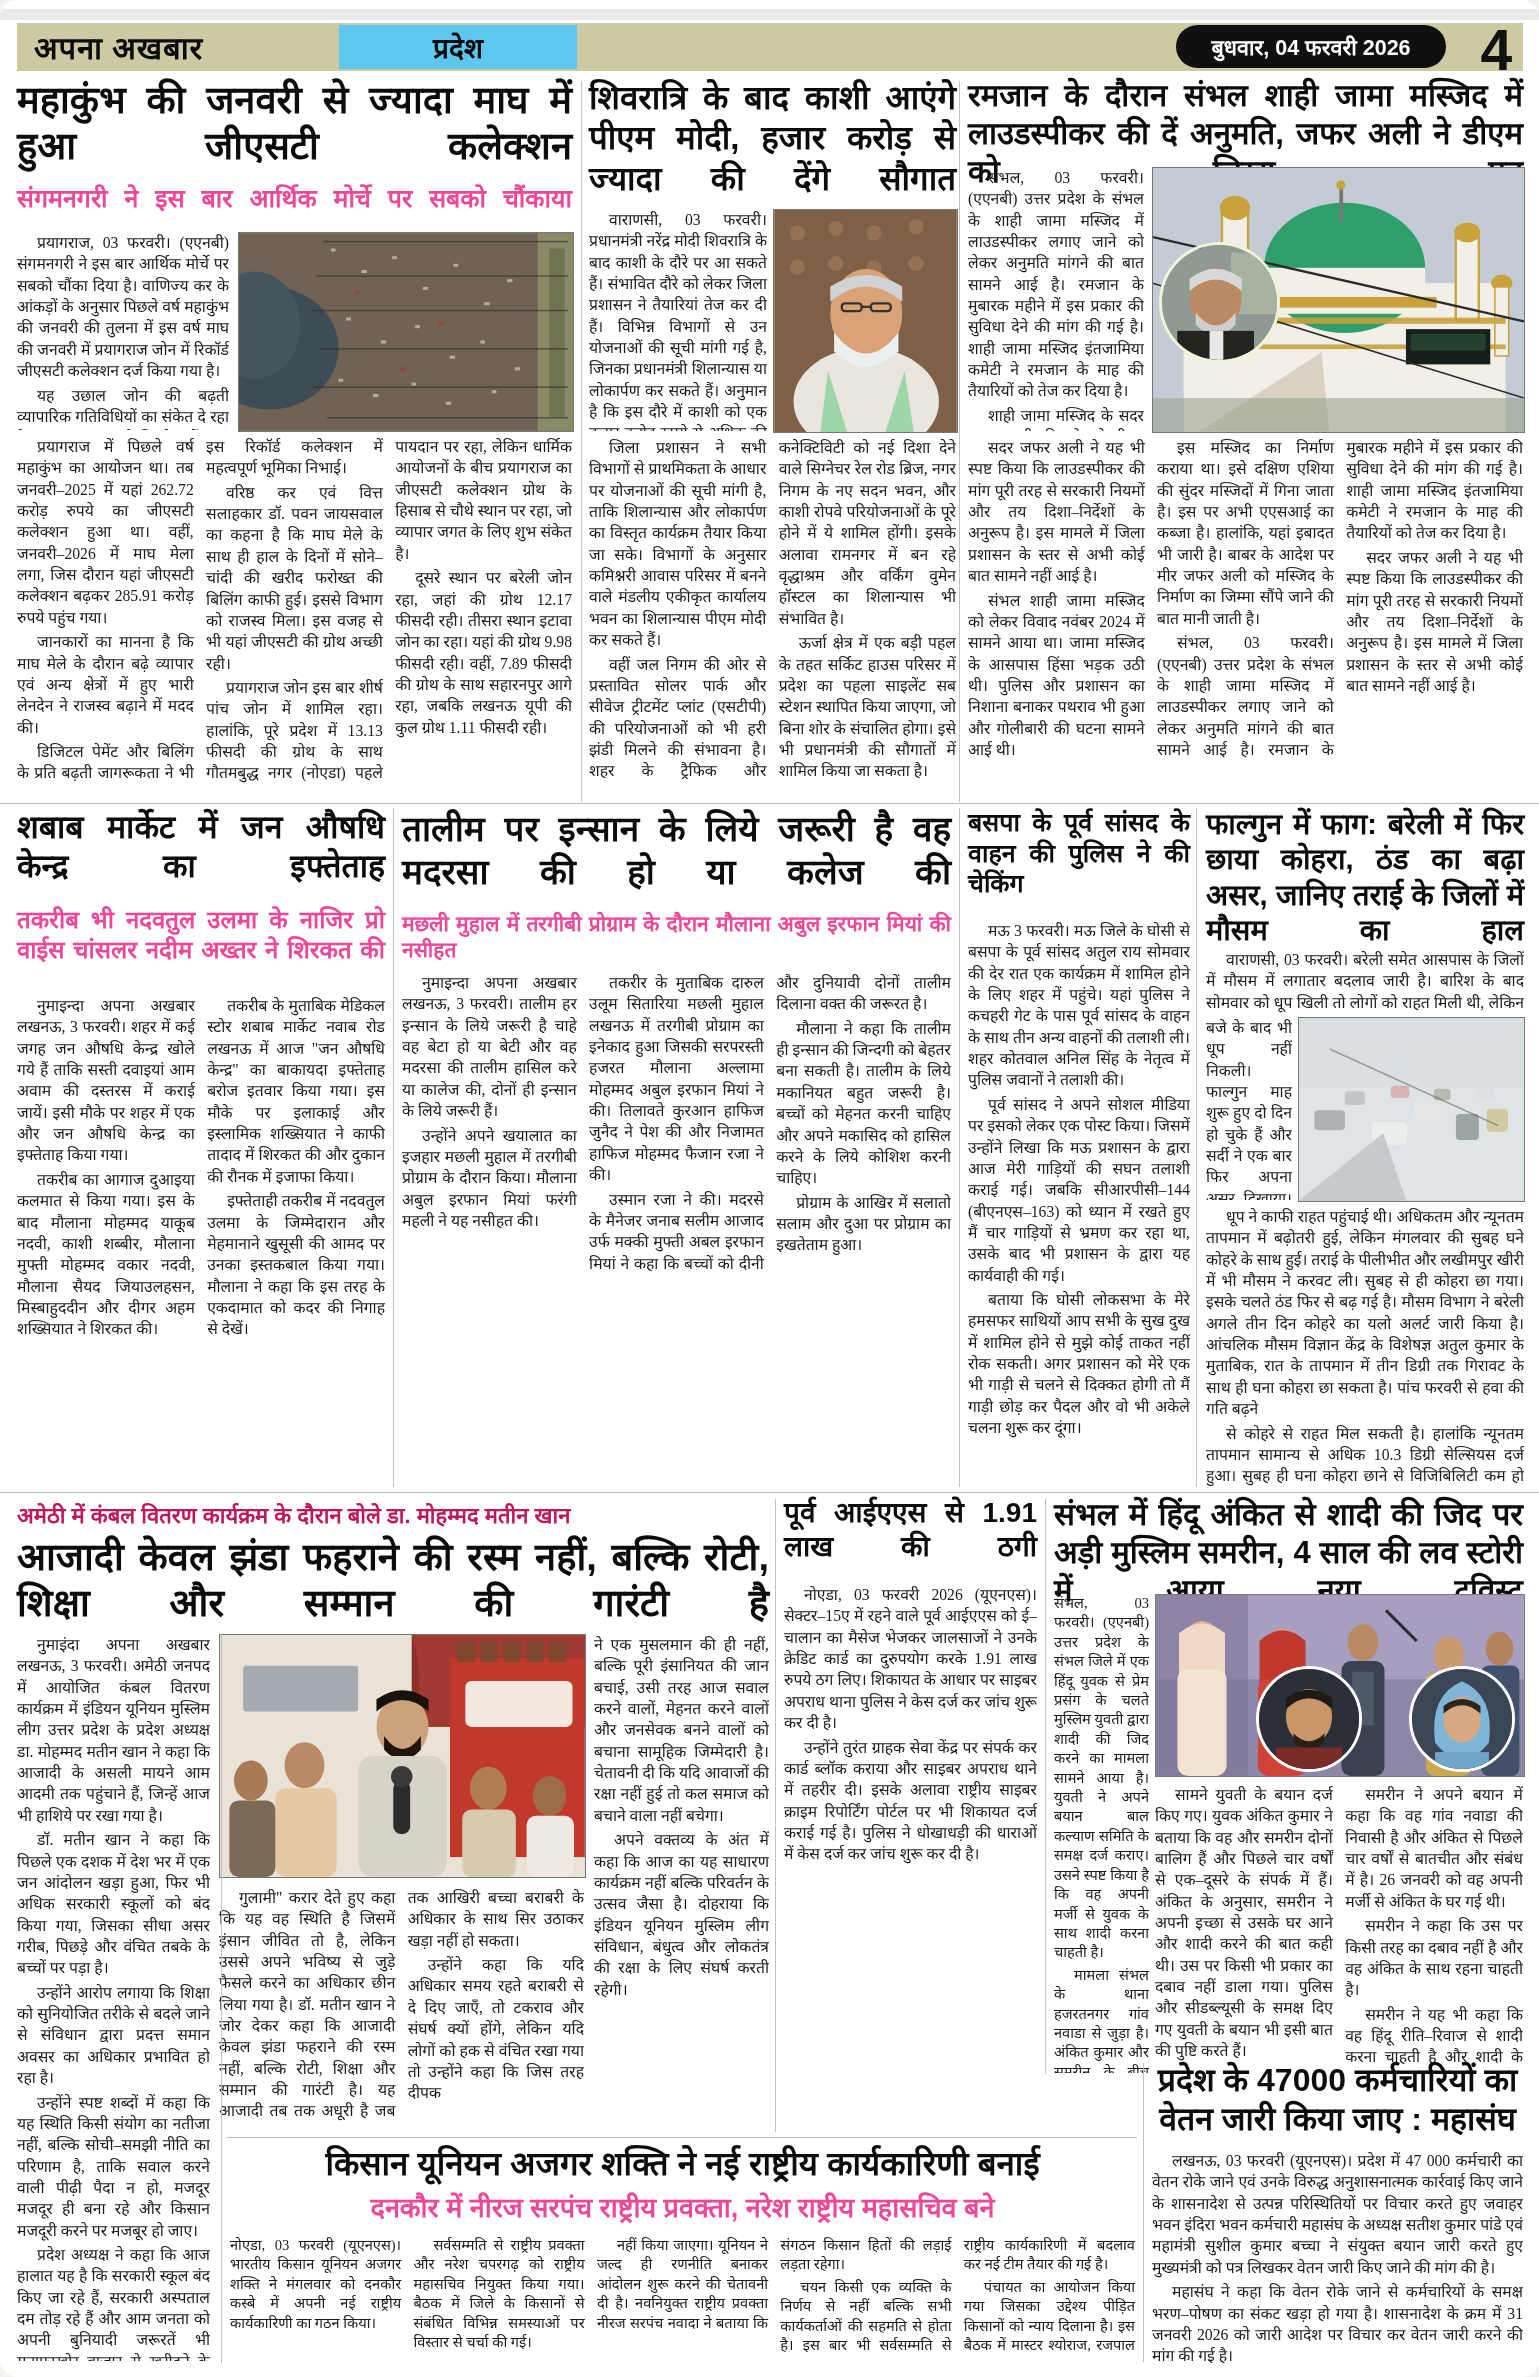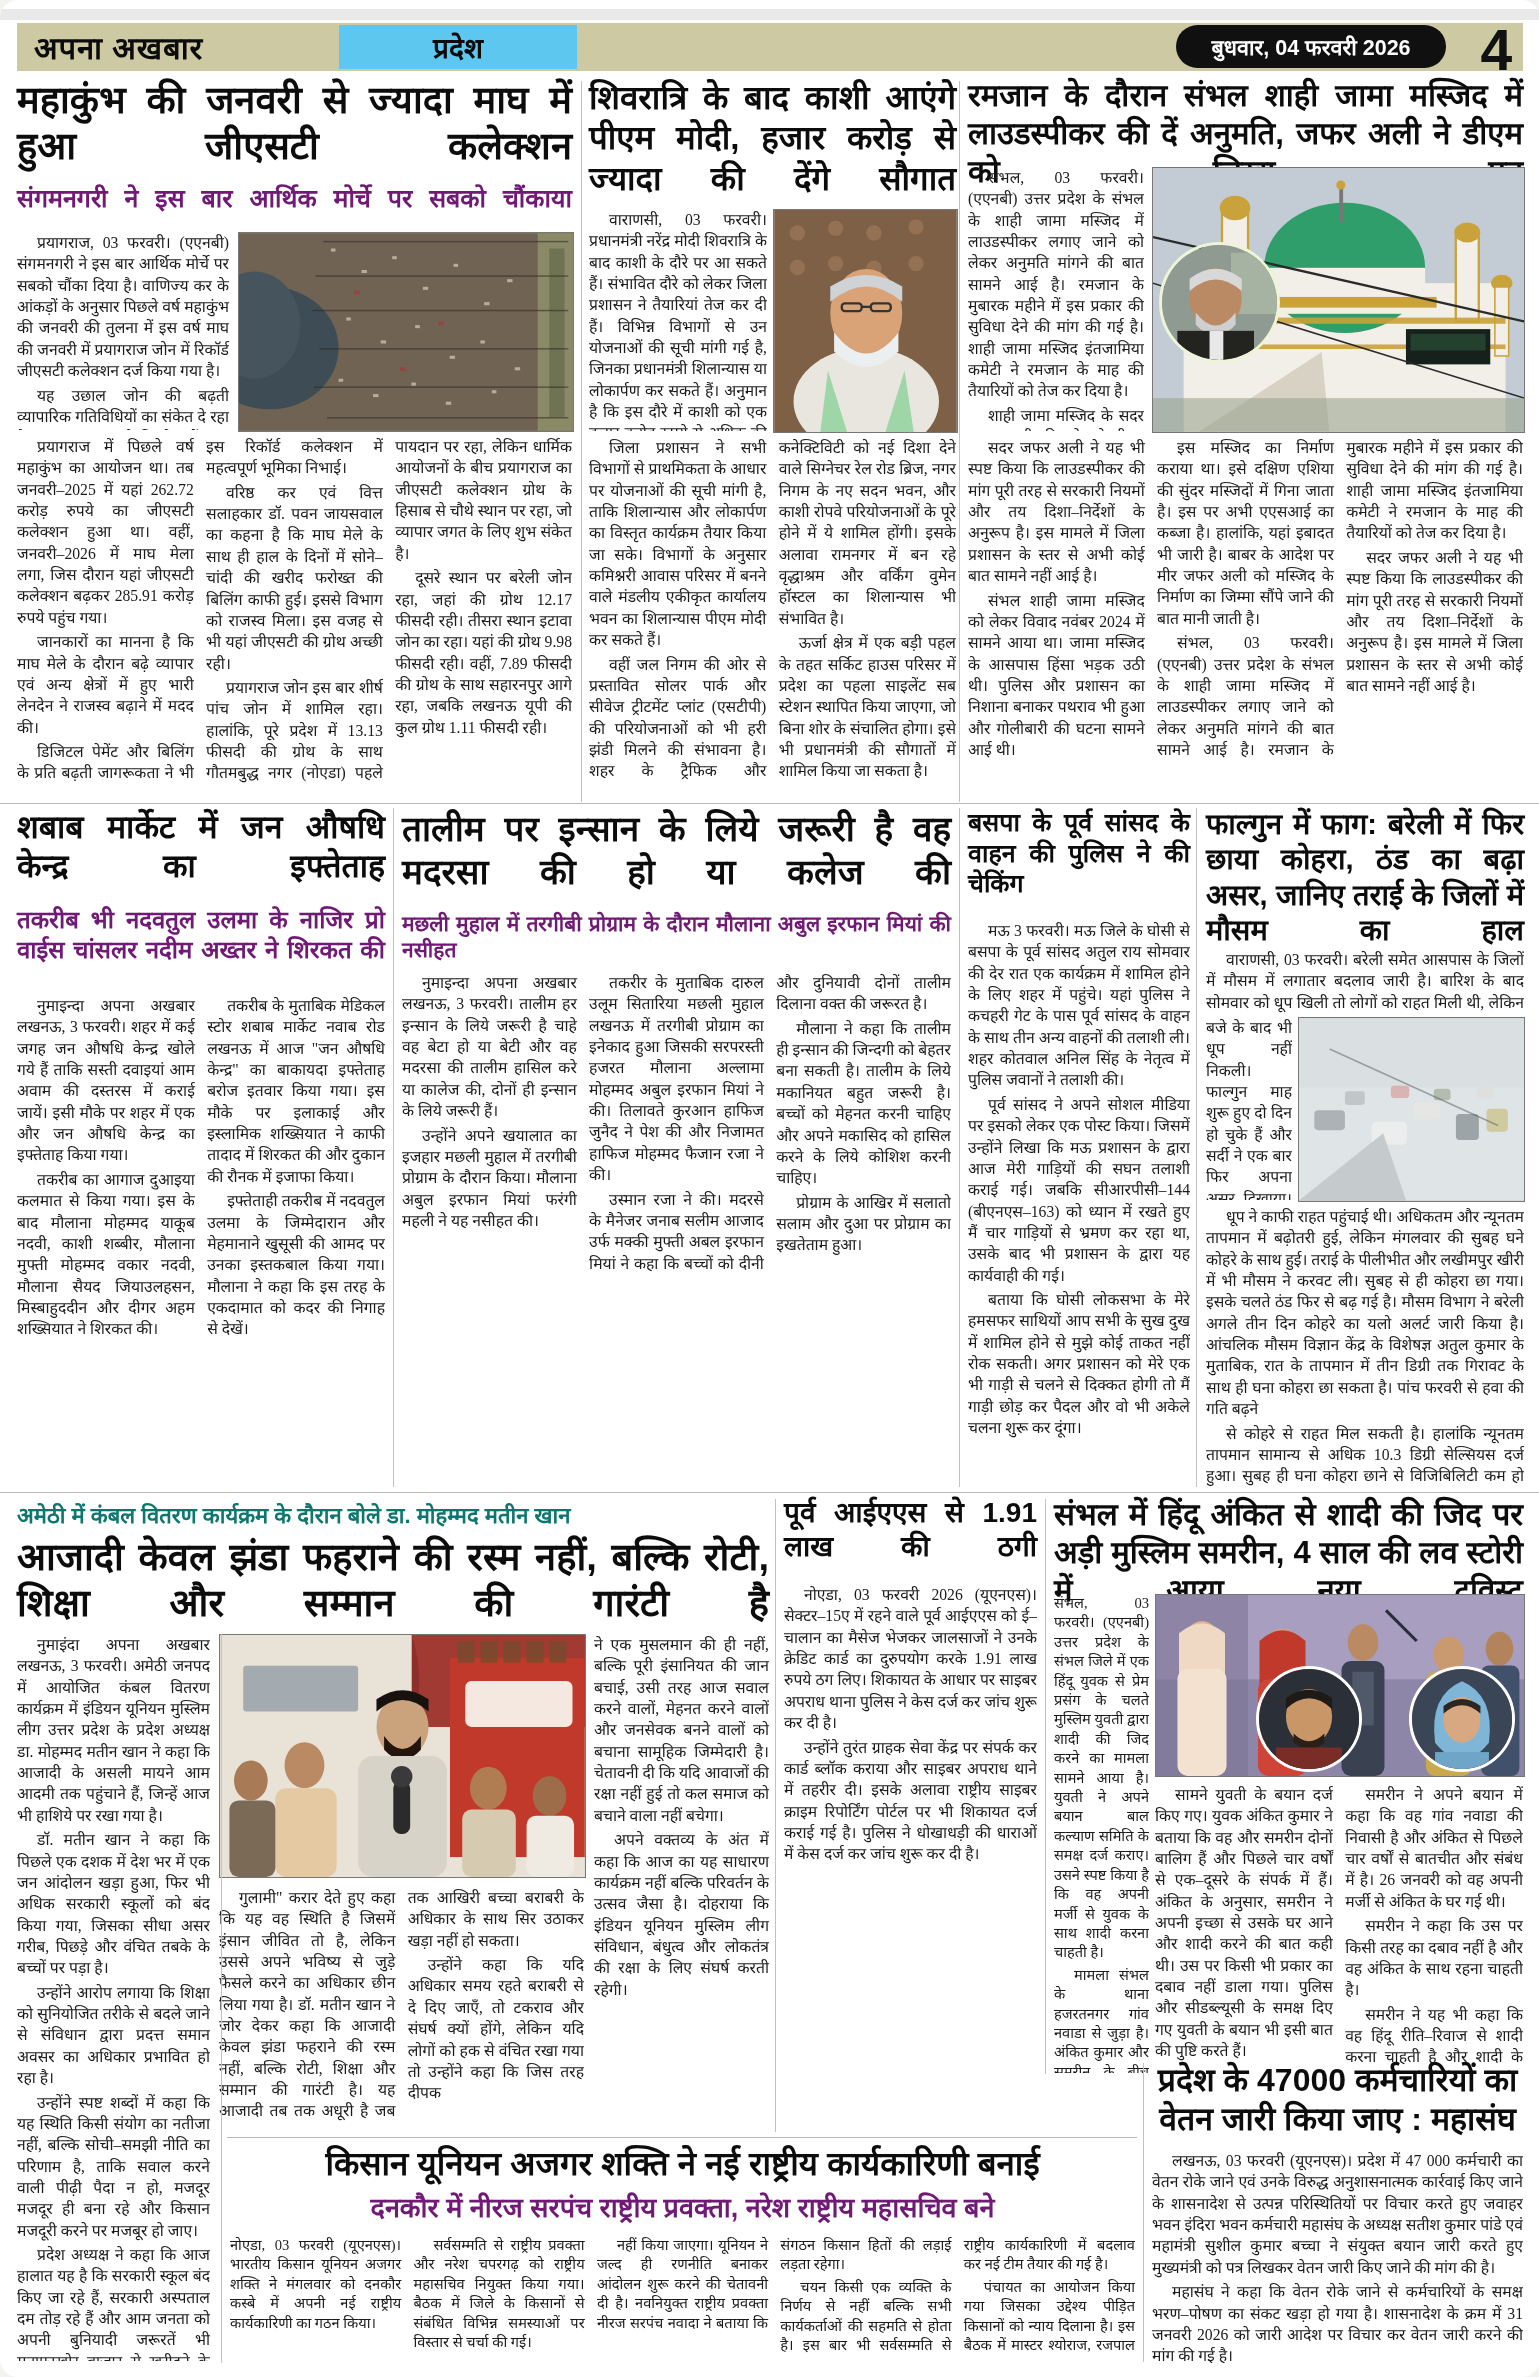--- a/index.html
+++ b/index.html
@@ -19,23 +19,23 @@
               font-family:"Liberation Sans",sans-serif;font-weight:900;font-size:28px;color:#0b0b0b;}
   .datepill{position:absolute;right:77px;top:2.3px;width:270px;height:43px;background:#101010;
             border-radius:23px;display:flex;align-items:center;justify-content:center;
             font-family:"Liberation Sans",sans-serif;font-weight:bold;font-size:21.5px;color:#ffffff;}
   .pagenum{position:absolute;right:10.7px;top:-6.1px;font-family:"Liberation Sans",sans-serif;
            font-weight:900;font-size:57px;color:#111;}
   
   .hl{font-family:"Liberation Sans",sans-serif;font-weight:900;color:#0c0c0c;line-height:1.22;
       text-align:justify;text-align-last:justify;}
   .hl.center{text-align:center;text-align-last:center;}
-  .sub{font-family:"Liberation Sans",sans-serif;font-weight:bold;color:#701a75;line-height:1.25;
+  .sub{font-family:"Liberation Sans",sans-serif;font-weight:bold;color:#ec4899;line-height:1.25;
        text-align:justify;text-align-last:justify;}
-  .kicker{font-family:"Liberation Sans",sans-serif;font-weight:bold;color:#0f766e;}
+  .kicker{font-family:"Liberation Sans",sans-serif;font-weight:bold;color:#be185d;}
   
   .bt{overflow:hidden;}
   .bt p{margin:0 0 3.1px 0;text-indent:20px;text-align:justify;font-size:15.7px;line-height:1.36;}
   .bt.small p{font-size:14.6px;line-height:1.33;}
   .c2{column-count:2;column-gap:12.3px;}
   .c3{column-count:3;column-gap:12.3px;}
   .c5{column-count:5;column-gap:12.3px;}
   
   .photo{position:absolute;border:0.8px solid #777;overflow:hidden;background:#ccc;}
   .inset-circle{position:absolute;border-radius:50%;overflow:hidden;border:3.1px solid #eef4d8;}

